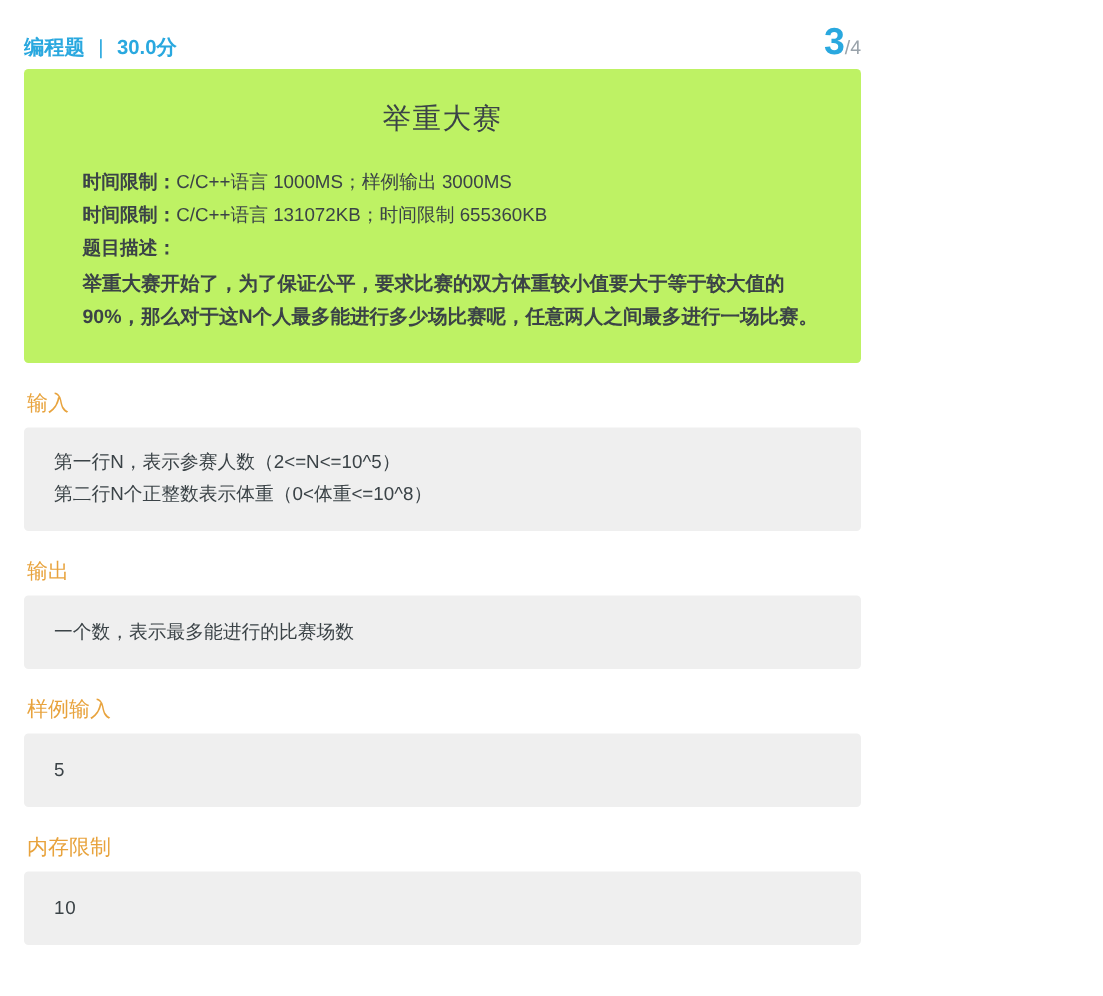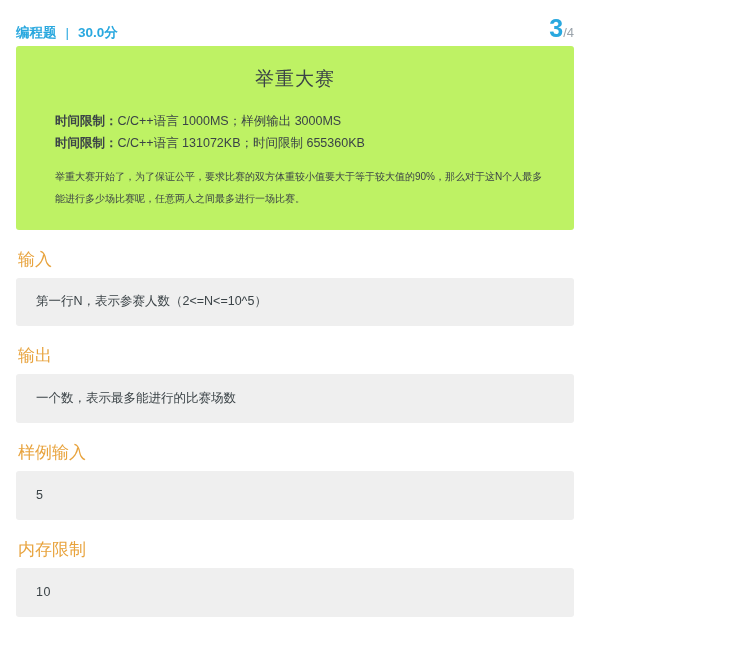--- a/index.html
+++ b/index.html
@@ -68,30 +68,31 @@
     letter-spacing: 1px;
   }
   .meta-line {
     font-size: 12.5px;
     color: #3b4347;
     line-height: 22px;
     padding-left: 17px;
   }
   .meta-line b { font-weight: bold; }
   .desc-body {
-    font-size: 10px;
+    font-size: 13px;
     color: #3b4347;
     line-height: 22px;
     padding-left: 17px;
     padding-right: 4px;
-    margin-top: 12px;
+    margin-top: 2px;
+    font-weight: bold;
   }
   
   .section-label {
-    font-size: 17px;
+    font-size: 14px;
     color: #e8a33d;
     margin: 18px 0 7px 2px;
     font-weight: normal;
   }
   .panel {
     background: #efefef;
     border-radius: 3px;
     padding: 14px 20px;
     font-size: 12.5px;
     color: #3b4347;
@@ -124,27 +125,31 @@
     <div class="problem-title">举重大赛</div>
 
     <div class="meta-line">
       <b>时间限制：</b><span>C/C++语言 1000MS；样例输出 3000MS</span>
     </div>
 
     <div class="meta-line">
       <b>时间限制：</b><span>C/C++语言 131072KB；时间限制 655360KB</span>
     </div>
 
+    <div class="meta-line">
+      <b>题目描述：</b>
+    </div>
 
     <div class="desc-body">举重大赛开始了，为了保证公平，要求比赛的双方体重较小值要大于等于较大值的90%，那么对于这N个人最多能进行多少场比赛呢，任意两人之间最多进行一场比赛。</div>
   </div>
 
   <div class="section-label">输入</div>
   <div class="panel input-panel">
     <div class="pline">第一行N，表示参赛人数（2&lt;=N&lt;=10^5）</div>
+    <div class="pline">第二行N个正整数表示体重（0&lt;体重&lt;=10^8）</div>
   </div>
 
   <div class="section-label">输出</div>
   <div class="panel">
     <div class="pline">一个数，表示最多能进行的比赛场数</div>
   </div>
 
   <div class="section-label">样例输入</div>
   <div class="panel mono">
     <div class="pline">5</div>

